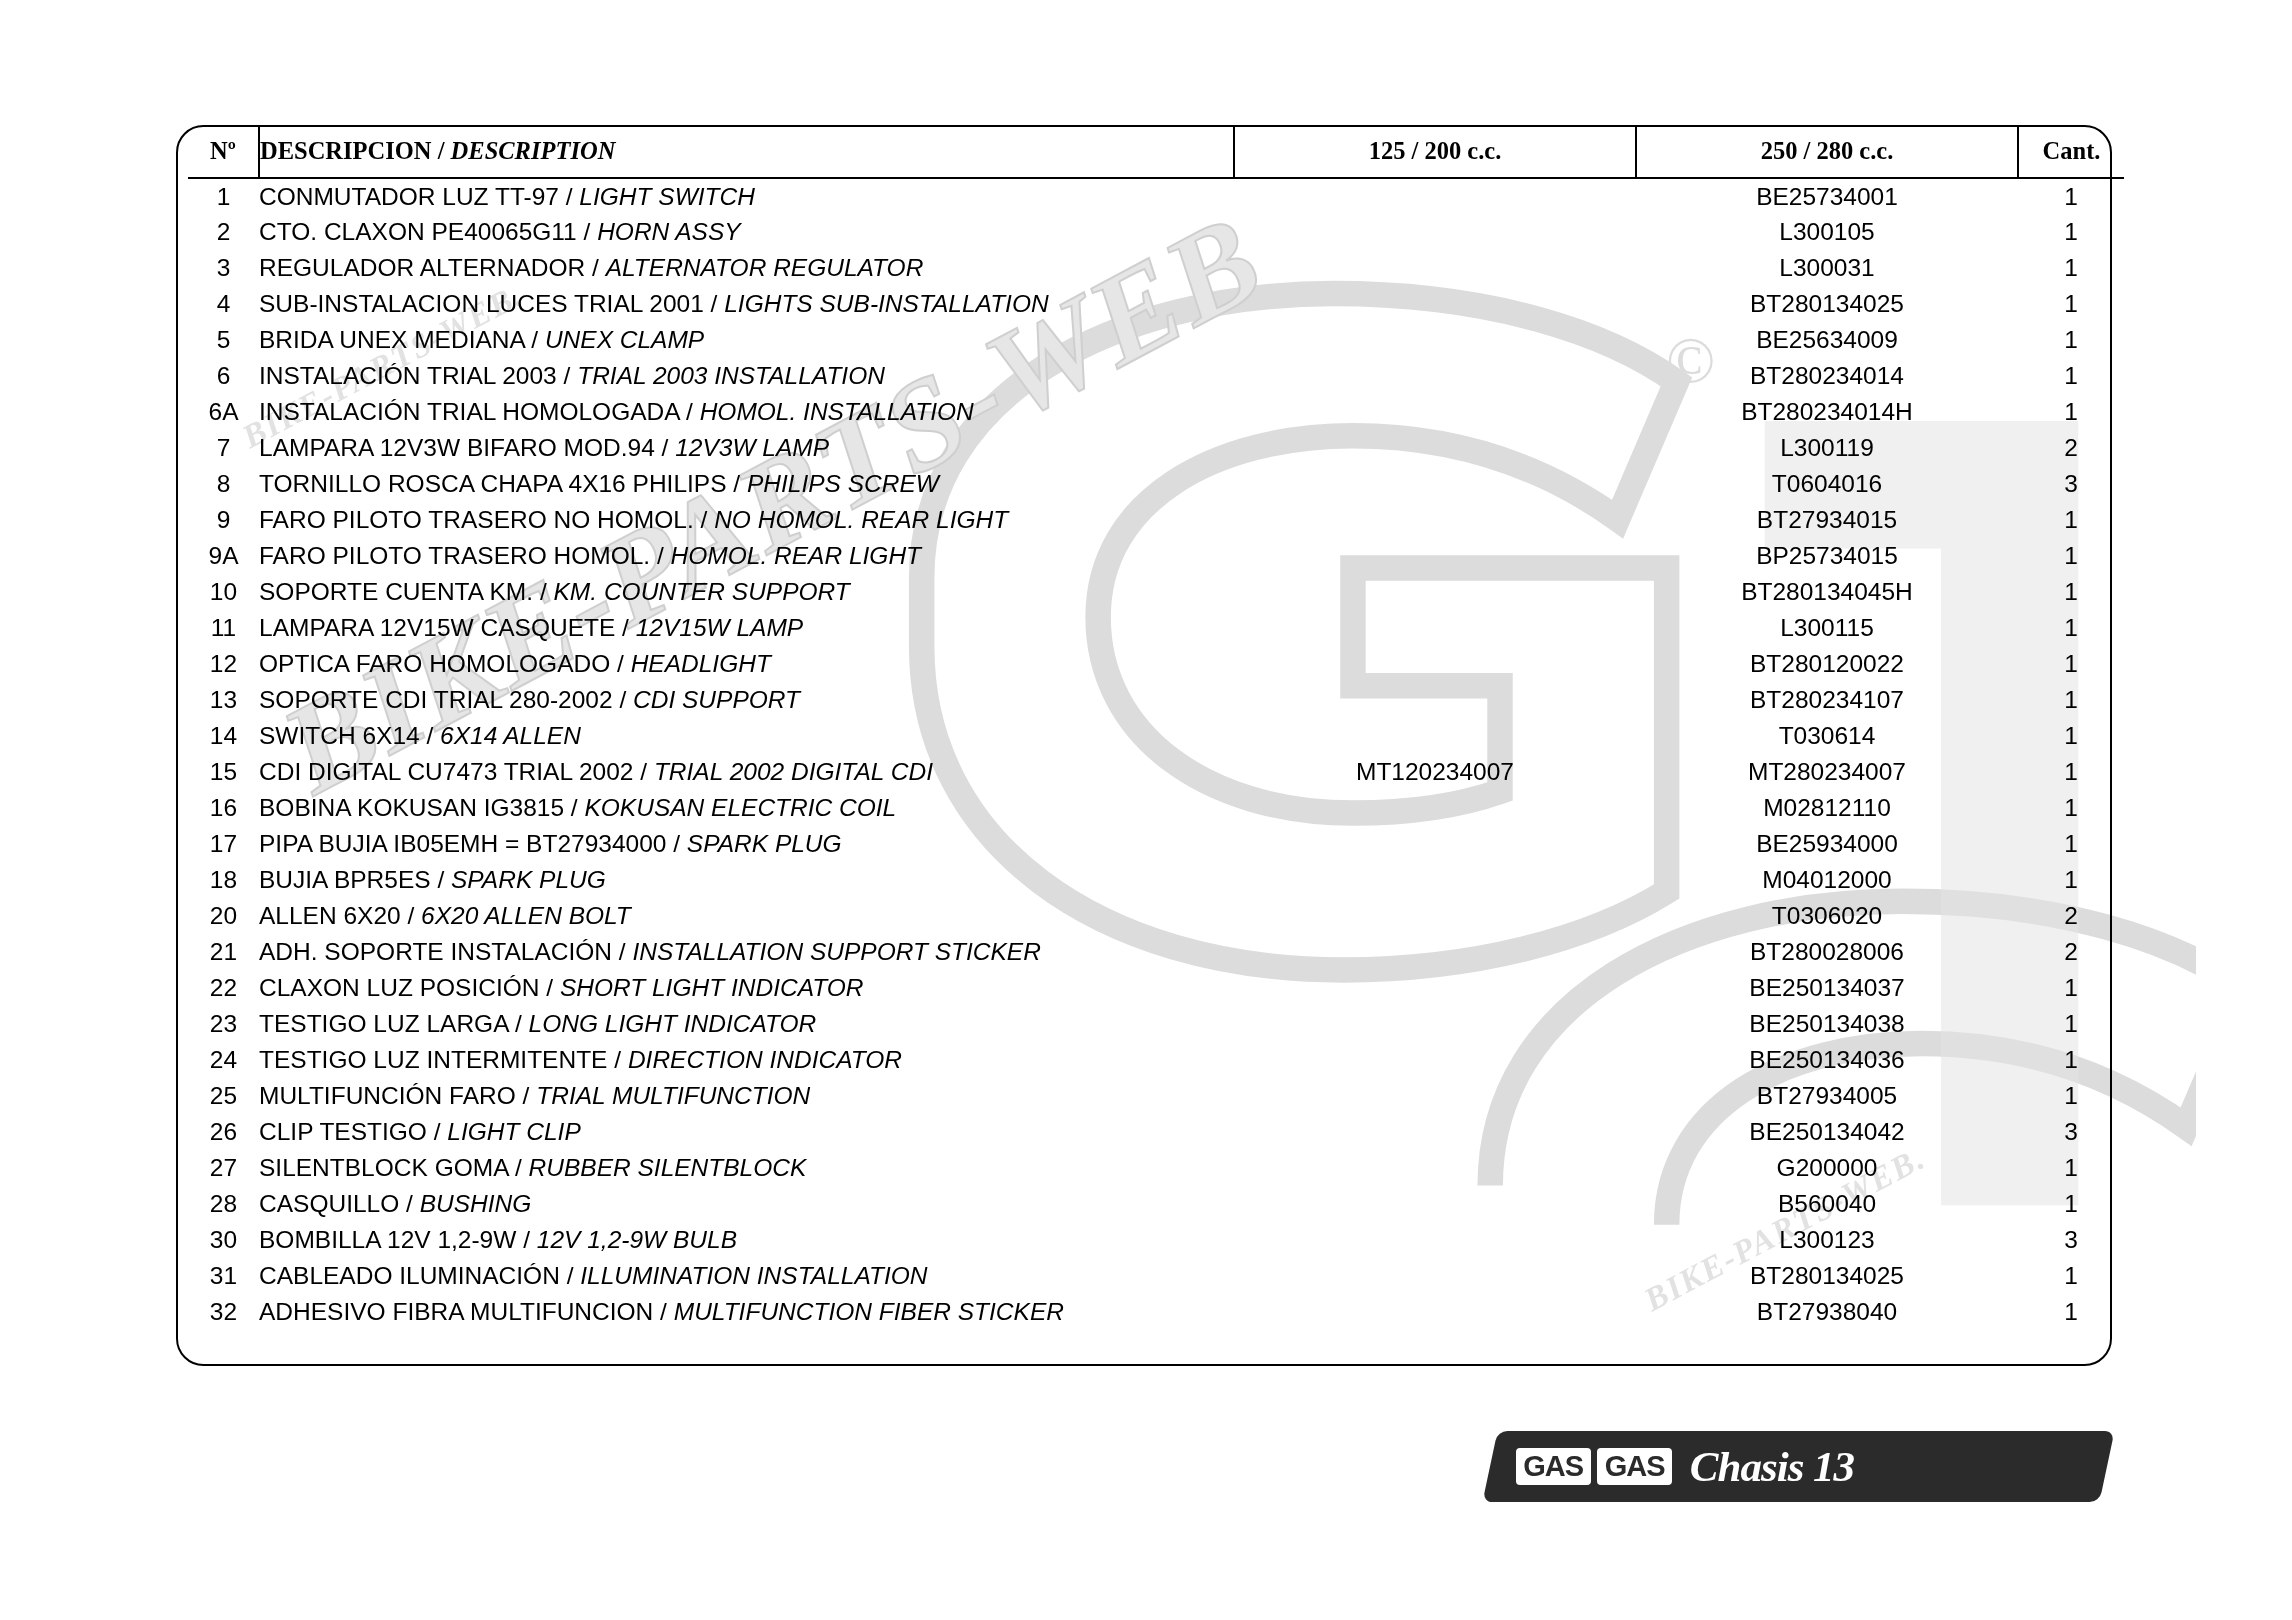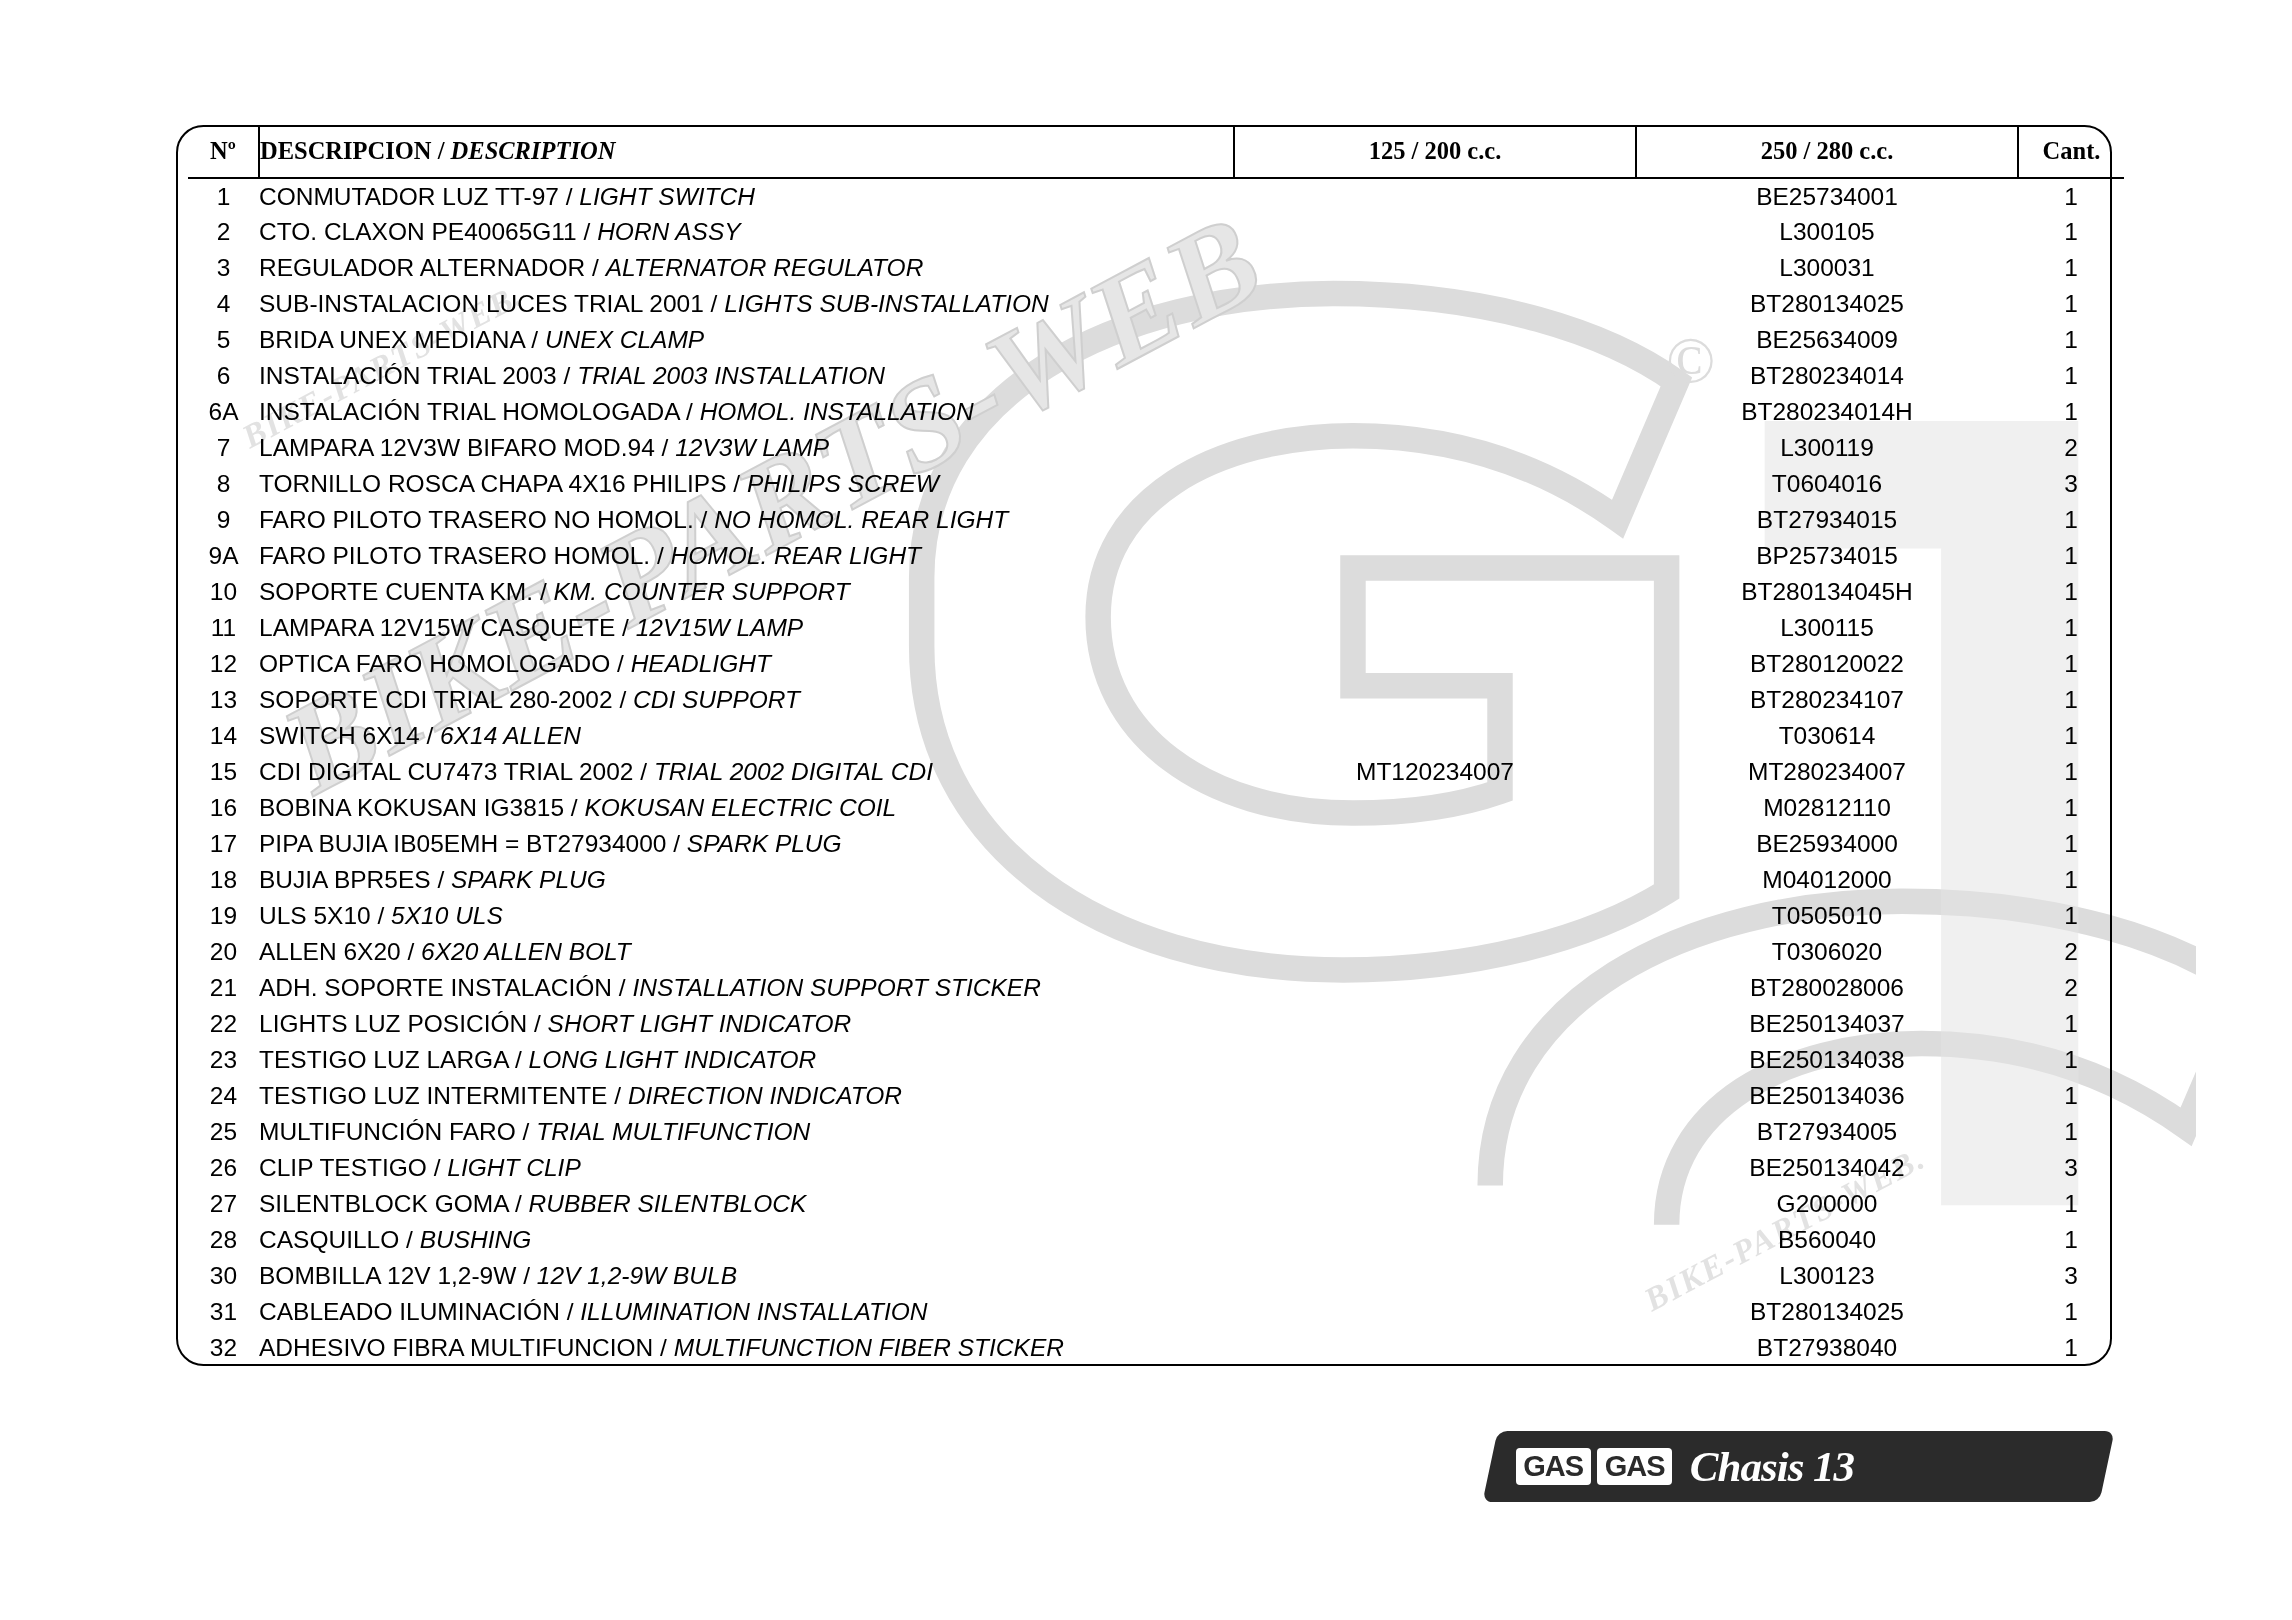--- a/index.html
+++ b/index.html
@@ -361,43 +361,36 @@
           <td class="c-cant">1</td>
         </tr>
         <tr>
           <td class="c-no">18</td>
           <td class="c-desc"><span>BUJIA BPR5ES / </span><em>SPARK PLUG</em></td>
           <td class="c-125"></td>
           <td class="c-250">M04012000</td>
           <td class="c-cant">1</td>
         </tr>
         <tr>
-          <td class="c-no">19</td>
-          <td class="c-desc"><span>ULS 5X10 /  </span><em>5X10 ULS</em></td>
-          <td class="c-125"></td>
-          <td class="c-250">T0505010</td>
-          <td class="c-cant">1</td>
-        </tr>
-        <tr>
           <td class="c-no">20</td>
           <td class="c-desc"><span>ALLEN 6X20 / </span><em>6X20 ALLEN BOLT</em></td>
           <td class="c-125"></td>
           <td class="c-250">T0306020</td>
           <td class="c-cant">2</td>
         </tr>
         <tr>
           <td class="c-no">21</td>
           <td class="c-desc"><span>ADH. SOPORTE  INSTALACIÓN / </span><em>INSTALLATION SUPPORT STICKER</em></td>
           <td class="c-125"></td>
           <td class="c-250">BT280028006</td>
           <td class="c-cant">2</td>
         </tr>
         <tr>
           <td class="c-no">22</td>
-          <td class="c-desc"><span>LIGHTS LUZ POSICIÓN / </span><em>SHORT LIGHT INDICATOR</em></td>
+          <td class="c-desc"><span>CLAXON LUZ POSICIÓN / </span><em>SHORT LIGHT INDICATOR</em></td>
           <td class="c-125"></td>
           <td class="c-250">BE250134037</td>
           <td class="c-cant">1</td>
         </tr>
         <tr>
           <td class="c-no">23</td>
           <td class="c-desc"><span>TESTIGO LUZ LARGA / </span><em>LONG LIGHT INDICATOR</em></td>
           <td class="c-125"></td>
           <td class="c-250">BE250134038</td>
           <td class="c-cant">1</td>

